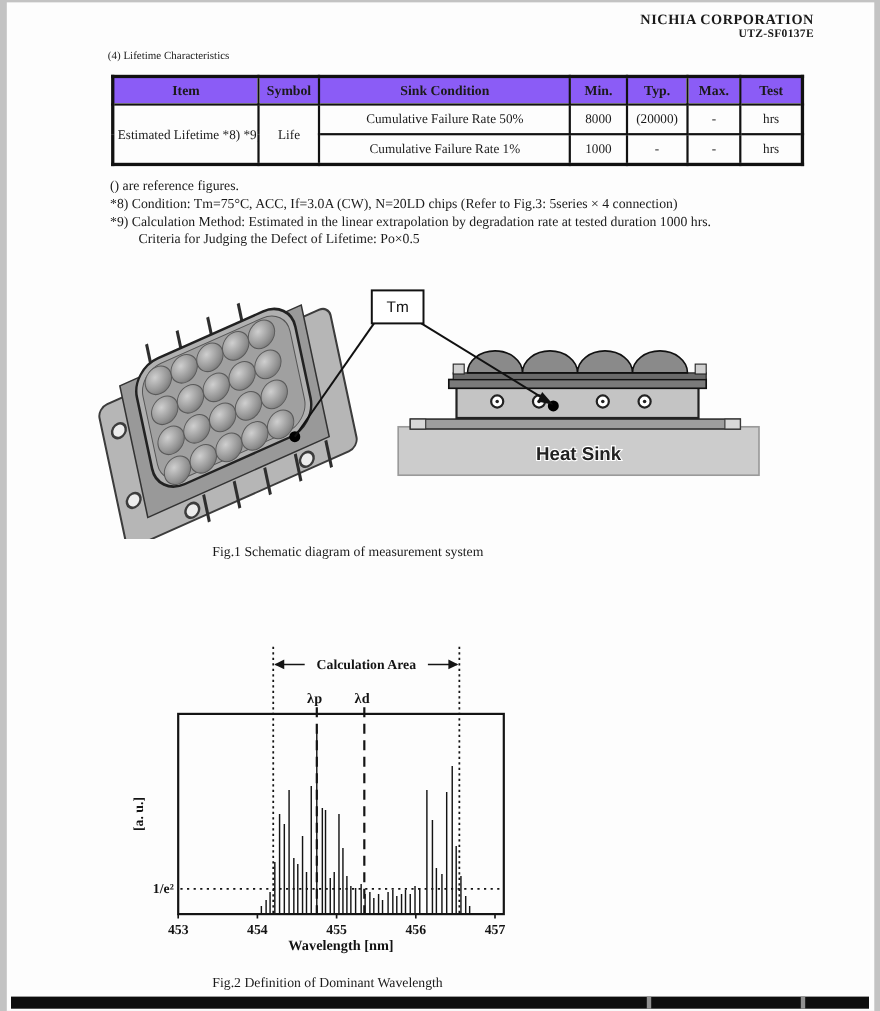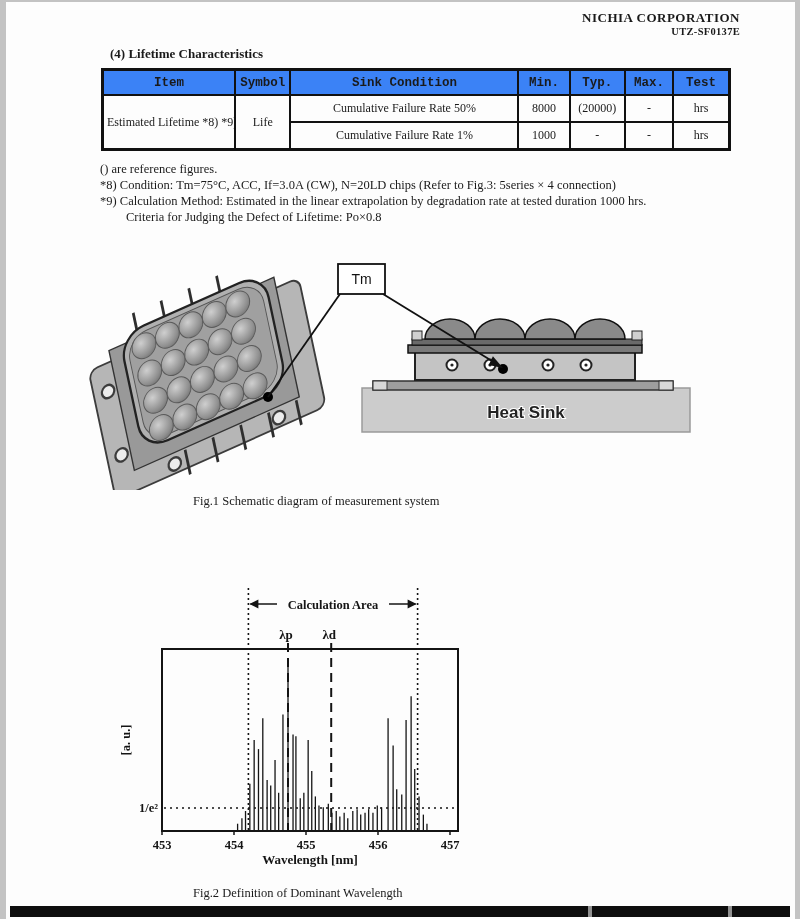--- a/index.html
+++ b/index.html
@@ -7,32 +7,32 @@
     width:800px;height:919px;position:relative;overflow:hidden;
     background:#c8c8c8;
     font-family:"Liberation Serif","DejaVu Serif",serif;
     color:#1a1a1a;
   }
   .page{position:absolute;left:6px;top:2px;width:789px;height:917px;background:#fdfdfd;}
   .abs{position:absolute;}
 
   .corp{font-weight:bold;font-size:13px;letter-spacing:.5px;}
   .docid{font-weight:bold;font-size:10.5px;letter-spacing:.3px;}
-  .section-title{font-size:13px;font-weight:bold;margin-left:12px;}
+  .section-title{font-size:10px;font-weight:normal;}
 
   table.spec{
     border-collapse:collapse;table-layout:fixed;
     font-size:12px;
   }
   table.spec th,table.spec td{
     border:2px solid #111;text-align:center;vertical-align:middle;
     padding:2px 3px;overflow:hidden;white-space:nowrap;
   }
   table.spec{border:3px solid #111;}
-  table.spec th{background:#3b82f6;font-weight:bold;height:19px;font-size:12.5px;font-family:Liberation Mono, monospace;}
+  table.spec th{background:#8b5cf6;font-weight:bold;height:19px;font-size:12.5px;}
   table.spec td{height:21px;}
 
   .notes{font-size:12.5px;line-height:16px;}
   .notes .indent{padding-left:26px;}
 
   .caption{font-size:12.5px;}
 
   .botbar{background:#0e0e0e;}
   .botbar .gap{position:absolute;top:0;width:4px;height:100%;background:#909090;}
 
@@ -89,21 +89,21 @@
     <td>-</td>
     <td>hrs</td>
   </tr>
 </tbody>
   </table>
 
 <div class="abs notes" style="left:100px;top:148px;width:640px;margin-top:13px;">
   <div>() are reference figures.</div>
   <div>*8) Condition: Tm=75°C, ACC, If=3.0A (CW), N=20LD chips (Refer to Fig.3: 5series × 4 connection)</div>
   <div>*9) Calculation Method: Estimated in the linear extrapolation by degradation rate at tested duration 1000 hrs.</div>
-  <div class="indent">Criteria for Judging the Defect of Lifetime: Po×0.8</div>
+  <div class="indent">Criteria for Judging the Defect of Lifetime: Po×0.5</div>
 </div>
 
 <svg class="abs" style="left:60px;top:255px;" width="660" height="235" viewBox="0 0 660 235">
   <defs>
     <radialGradient id="domeGrad" cx="40%" cy="35%" r="75%">
       <stop offset="0" stop-color="#cfcfcf"></stop>
       <stop offset="0.7" stop-color="#909090"></stop>
       <stop offset="1" stop-color="#6e6e6e"></stop>
     </radialGradient>
   </defs>

